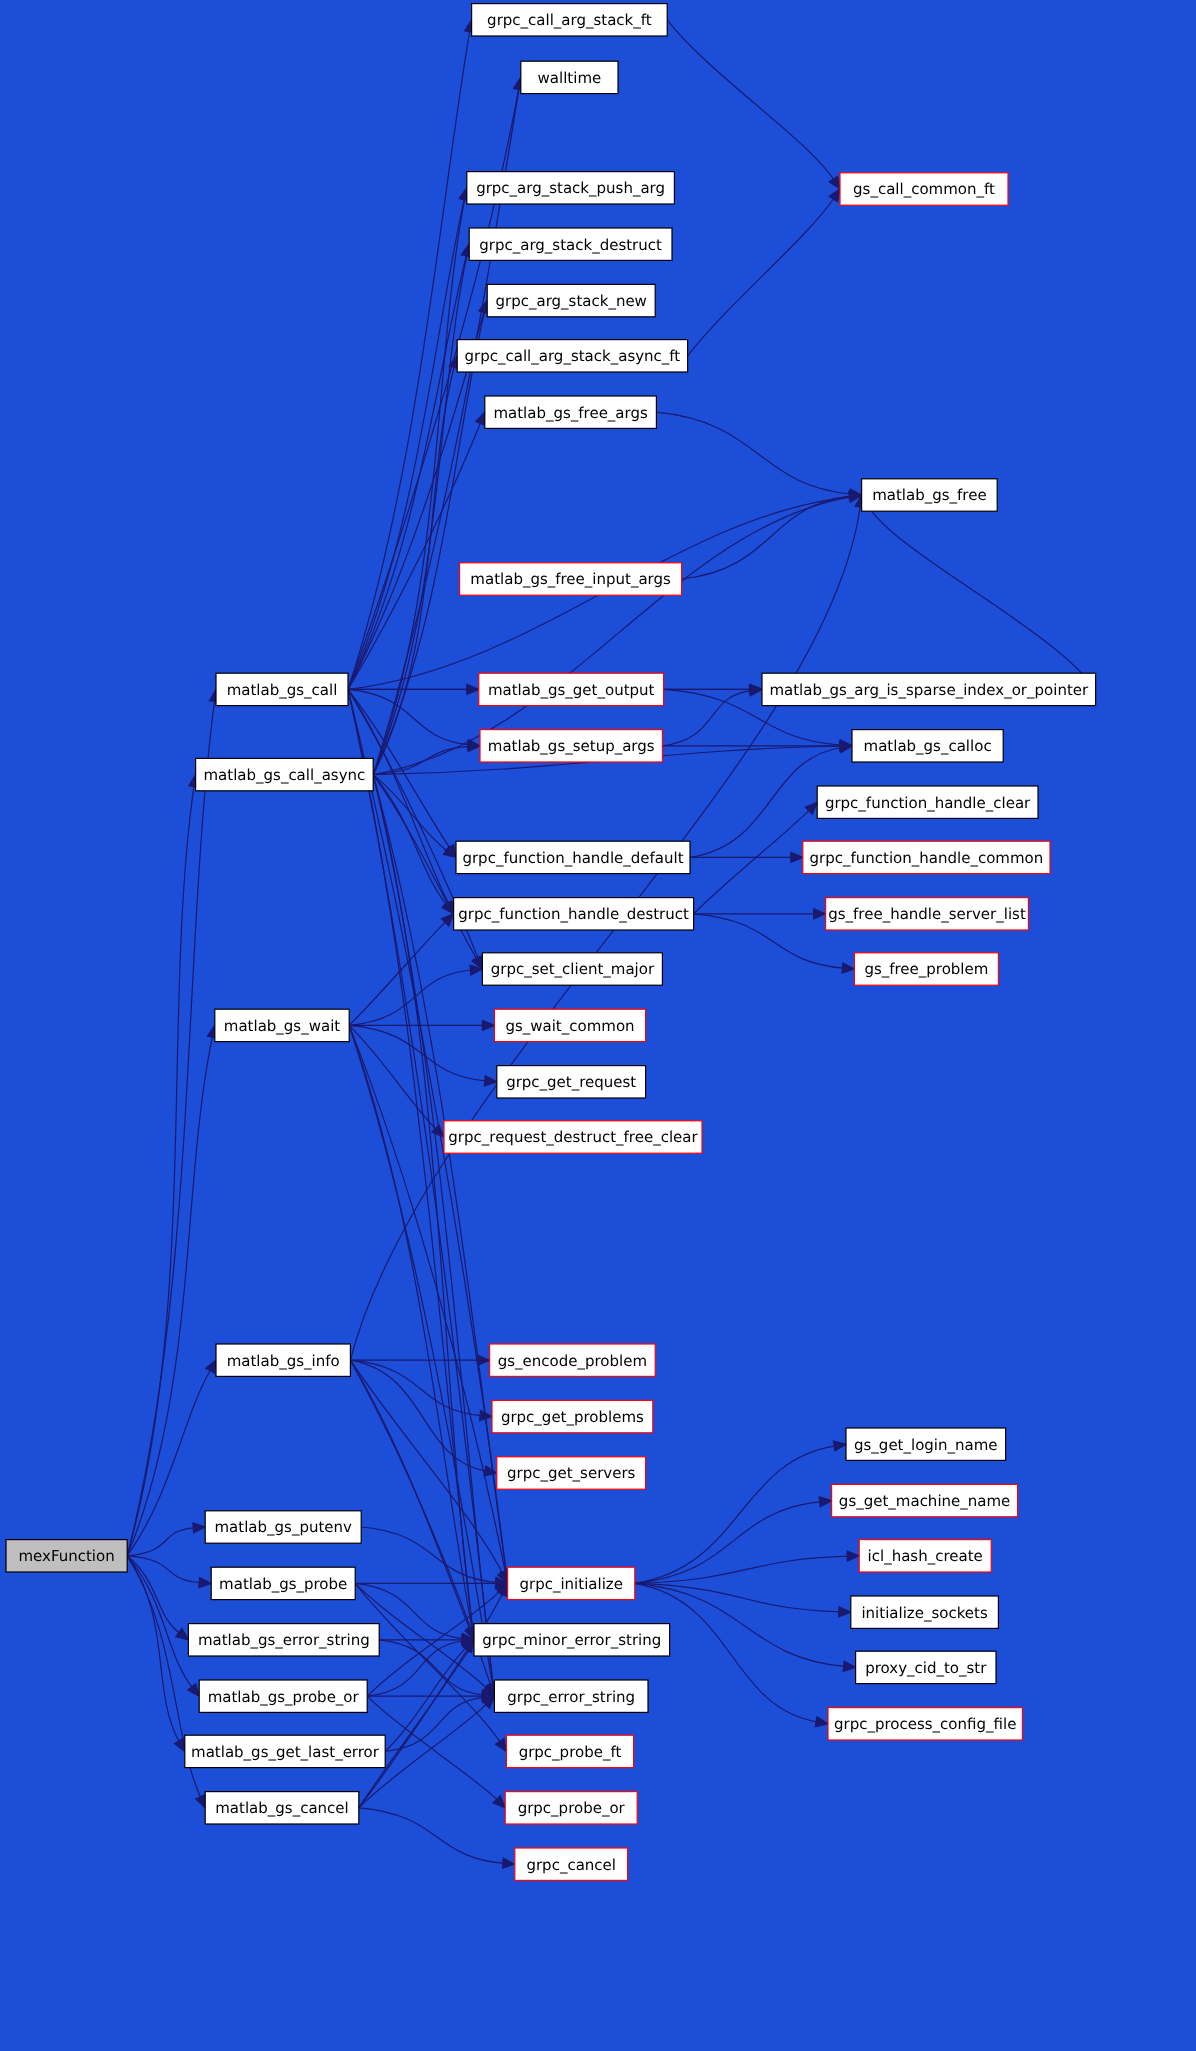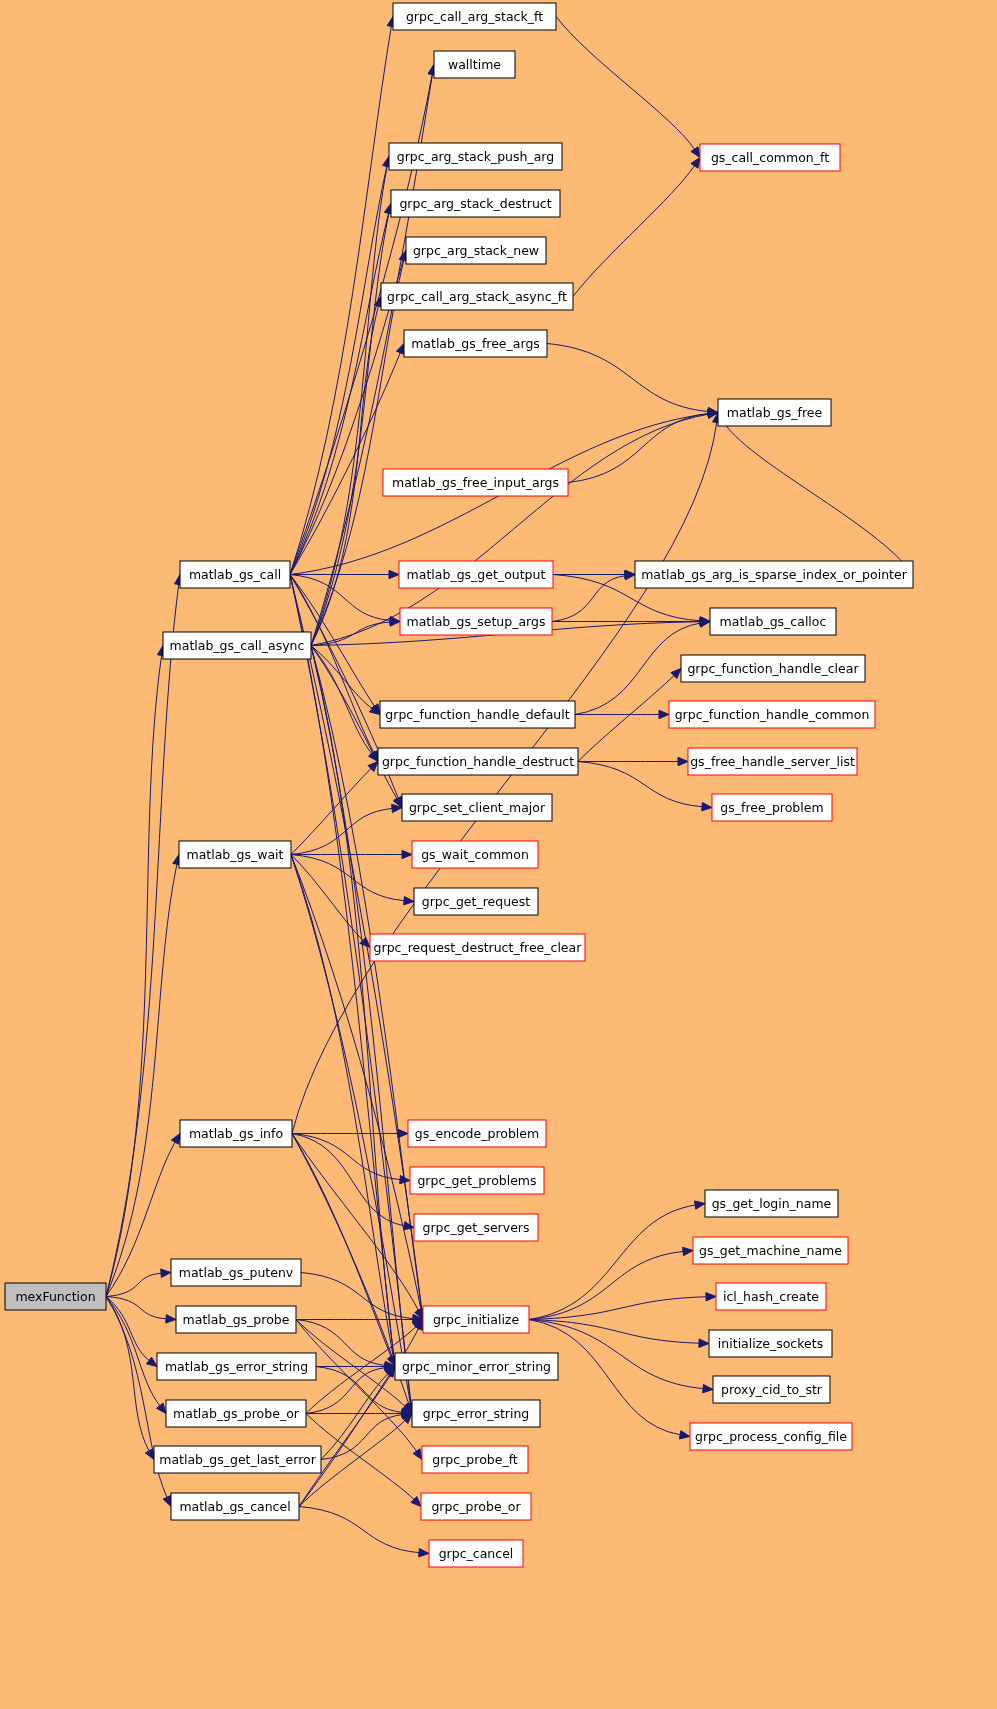--- a/index.html
+++ b/index.html
@@ -4,21 +4,21 @@
 <style>
   html, body {
     margin: 0;
     padding: 0;
     background: #ffffff;
   }
   #canvas-wrap {
     position: relative;
     width: 997px;
     height: 1709px;
-    background: #fdba74;
+    background: #1d4ed8;
     font-family: "DejaVu Sans", "Liberation Sans", sans-serif;
   }
   svg#graph {
     position: absolute;
     left: 0;
     top: 0;
     width: 997px;
     height: 1709px;
   }
   .node-box {

